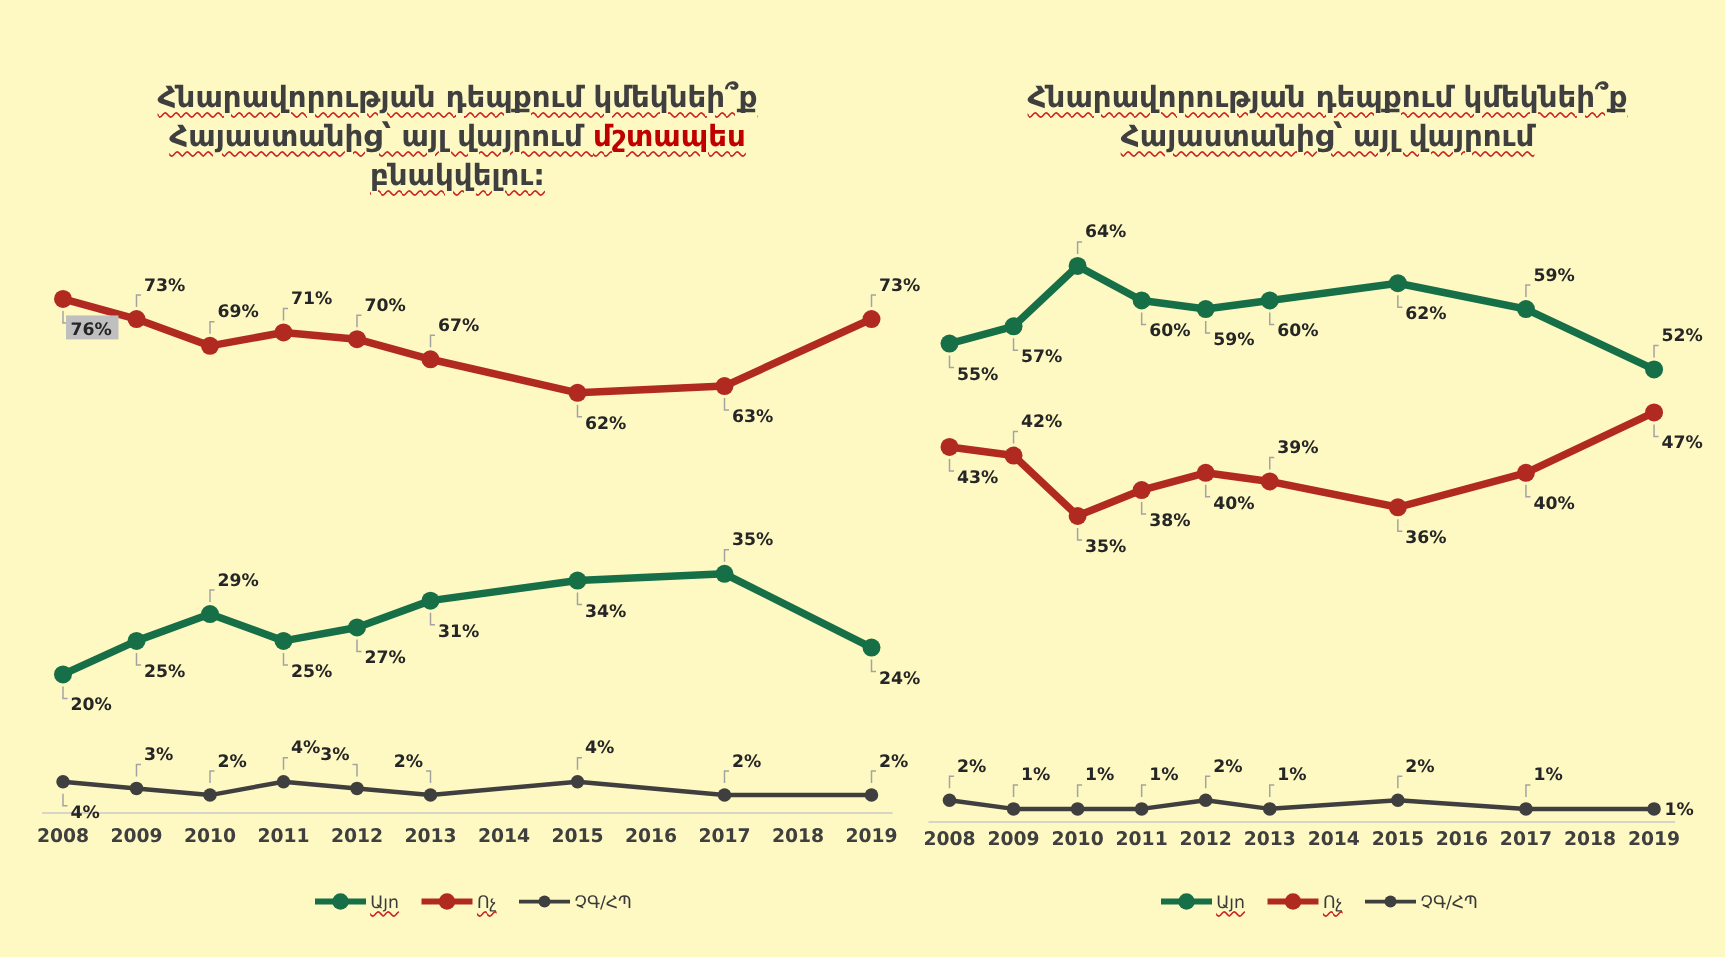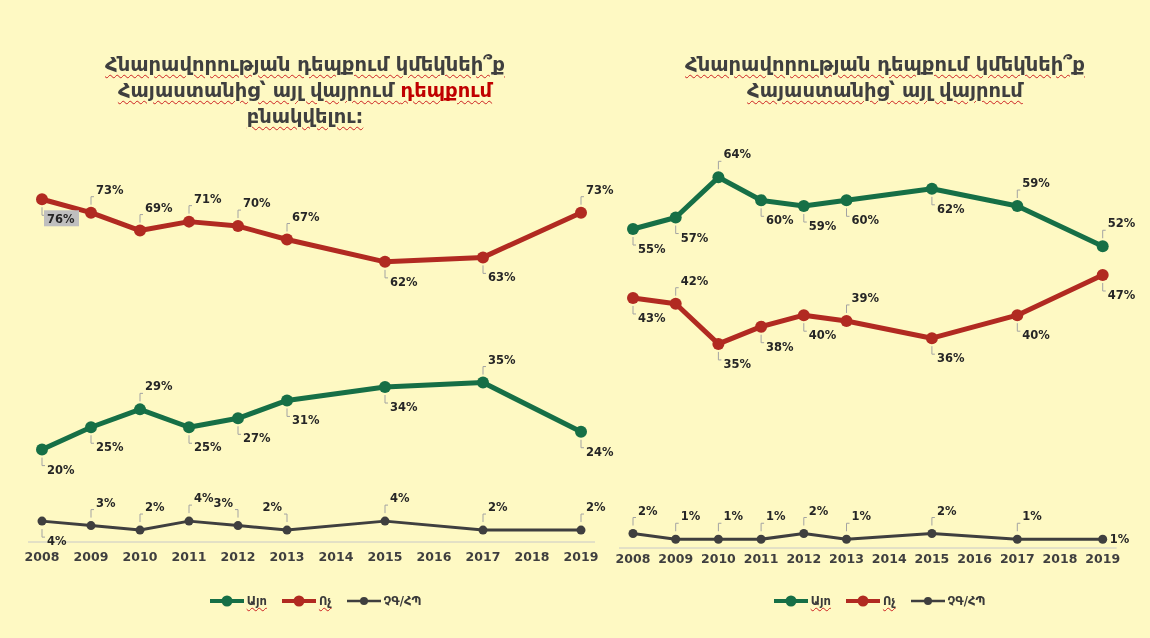--- a/index.html
+++ b/index.html
@@ -13,37 +13,37 @@
     text-decoration-color:#cc2222;
     text-decoration-thickness:1px;
     text-underline-offset:3px;
   }
   .chart-svg{position:absolute;}
   svg text{font-family:"DejaVu Sans",sans-serif;}
   svg text.yr{font-size:12.5px;font-weight:bold;fill:#3f3f3f;}
   svg text.dl{font-size:11.5px;font-weight:bold;fill:#262626;}
   .legend{position:absolute;top:594px;display:flex;justify-content:center;align-items:center;gap:14px;}
   .legend-item{display:flex;align-items:center;gap:2px;}
-  .legend-label{font-size:11.5px;font-weight:bold;color:#3a3a3a;}
+  .legend-label{font-size:11.5px;font-weight:normal;color:#3a3a3a;}
   .legend-label.wavy{
     text-decoration-line:underline;
     text-decoration-style:wavy;
     text-decoration-color:#cc2222;
     text-decoration-thickness:1px;
     text-underline-offset:2px;
   }
 </style>
 </head>
 <body>
 
 <div id="page">
 
   <div id="title0" class="chart-title" style="left:55px;top:52px;width:500px;">
       <div class="t-line"><span>Հնարավորության դեպքում կմեկնեի՞ք</span></div>
-      <div class="t-line"><span>Հայաստանից՝ այլ վայրում </span><span style="color: rgb(192, 0, 0);">դեպքում</span></div>
+      <div class="t-line"><span>Հայաստանից՝ այլ վայրում </span><span style="color: rgb(192, 0, 0);">մշտապես</span></div>
       <div class="t-line"><span>բնակվելու:</span></div>
     </div>
   <div id="title1" class="chart-title" style="left:640px;top:52px;width:490px;">
       <div class="t-line"><span>Հնարավորության դեպքում կմեկնեի՞ք</span></div>
       <div class="t-line"><span>Հայաստանից՝ այլ վայրում</span></div>
     </div>
 
   <svg id="chart0" class="chart-svg" style="left:25px;top:143px;" width="595" height="445">
       <line x1="3" y1="399" x2="570" y2="399" stroke="#c8c8c8" stroke-width="1"></line>
       <text x="17" y="418" text-anchor="middle" class="yr">2008</text>

